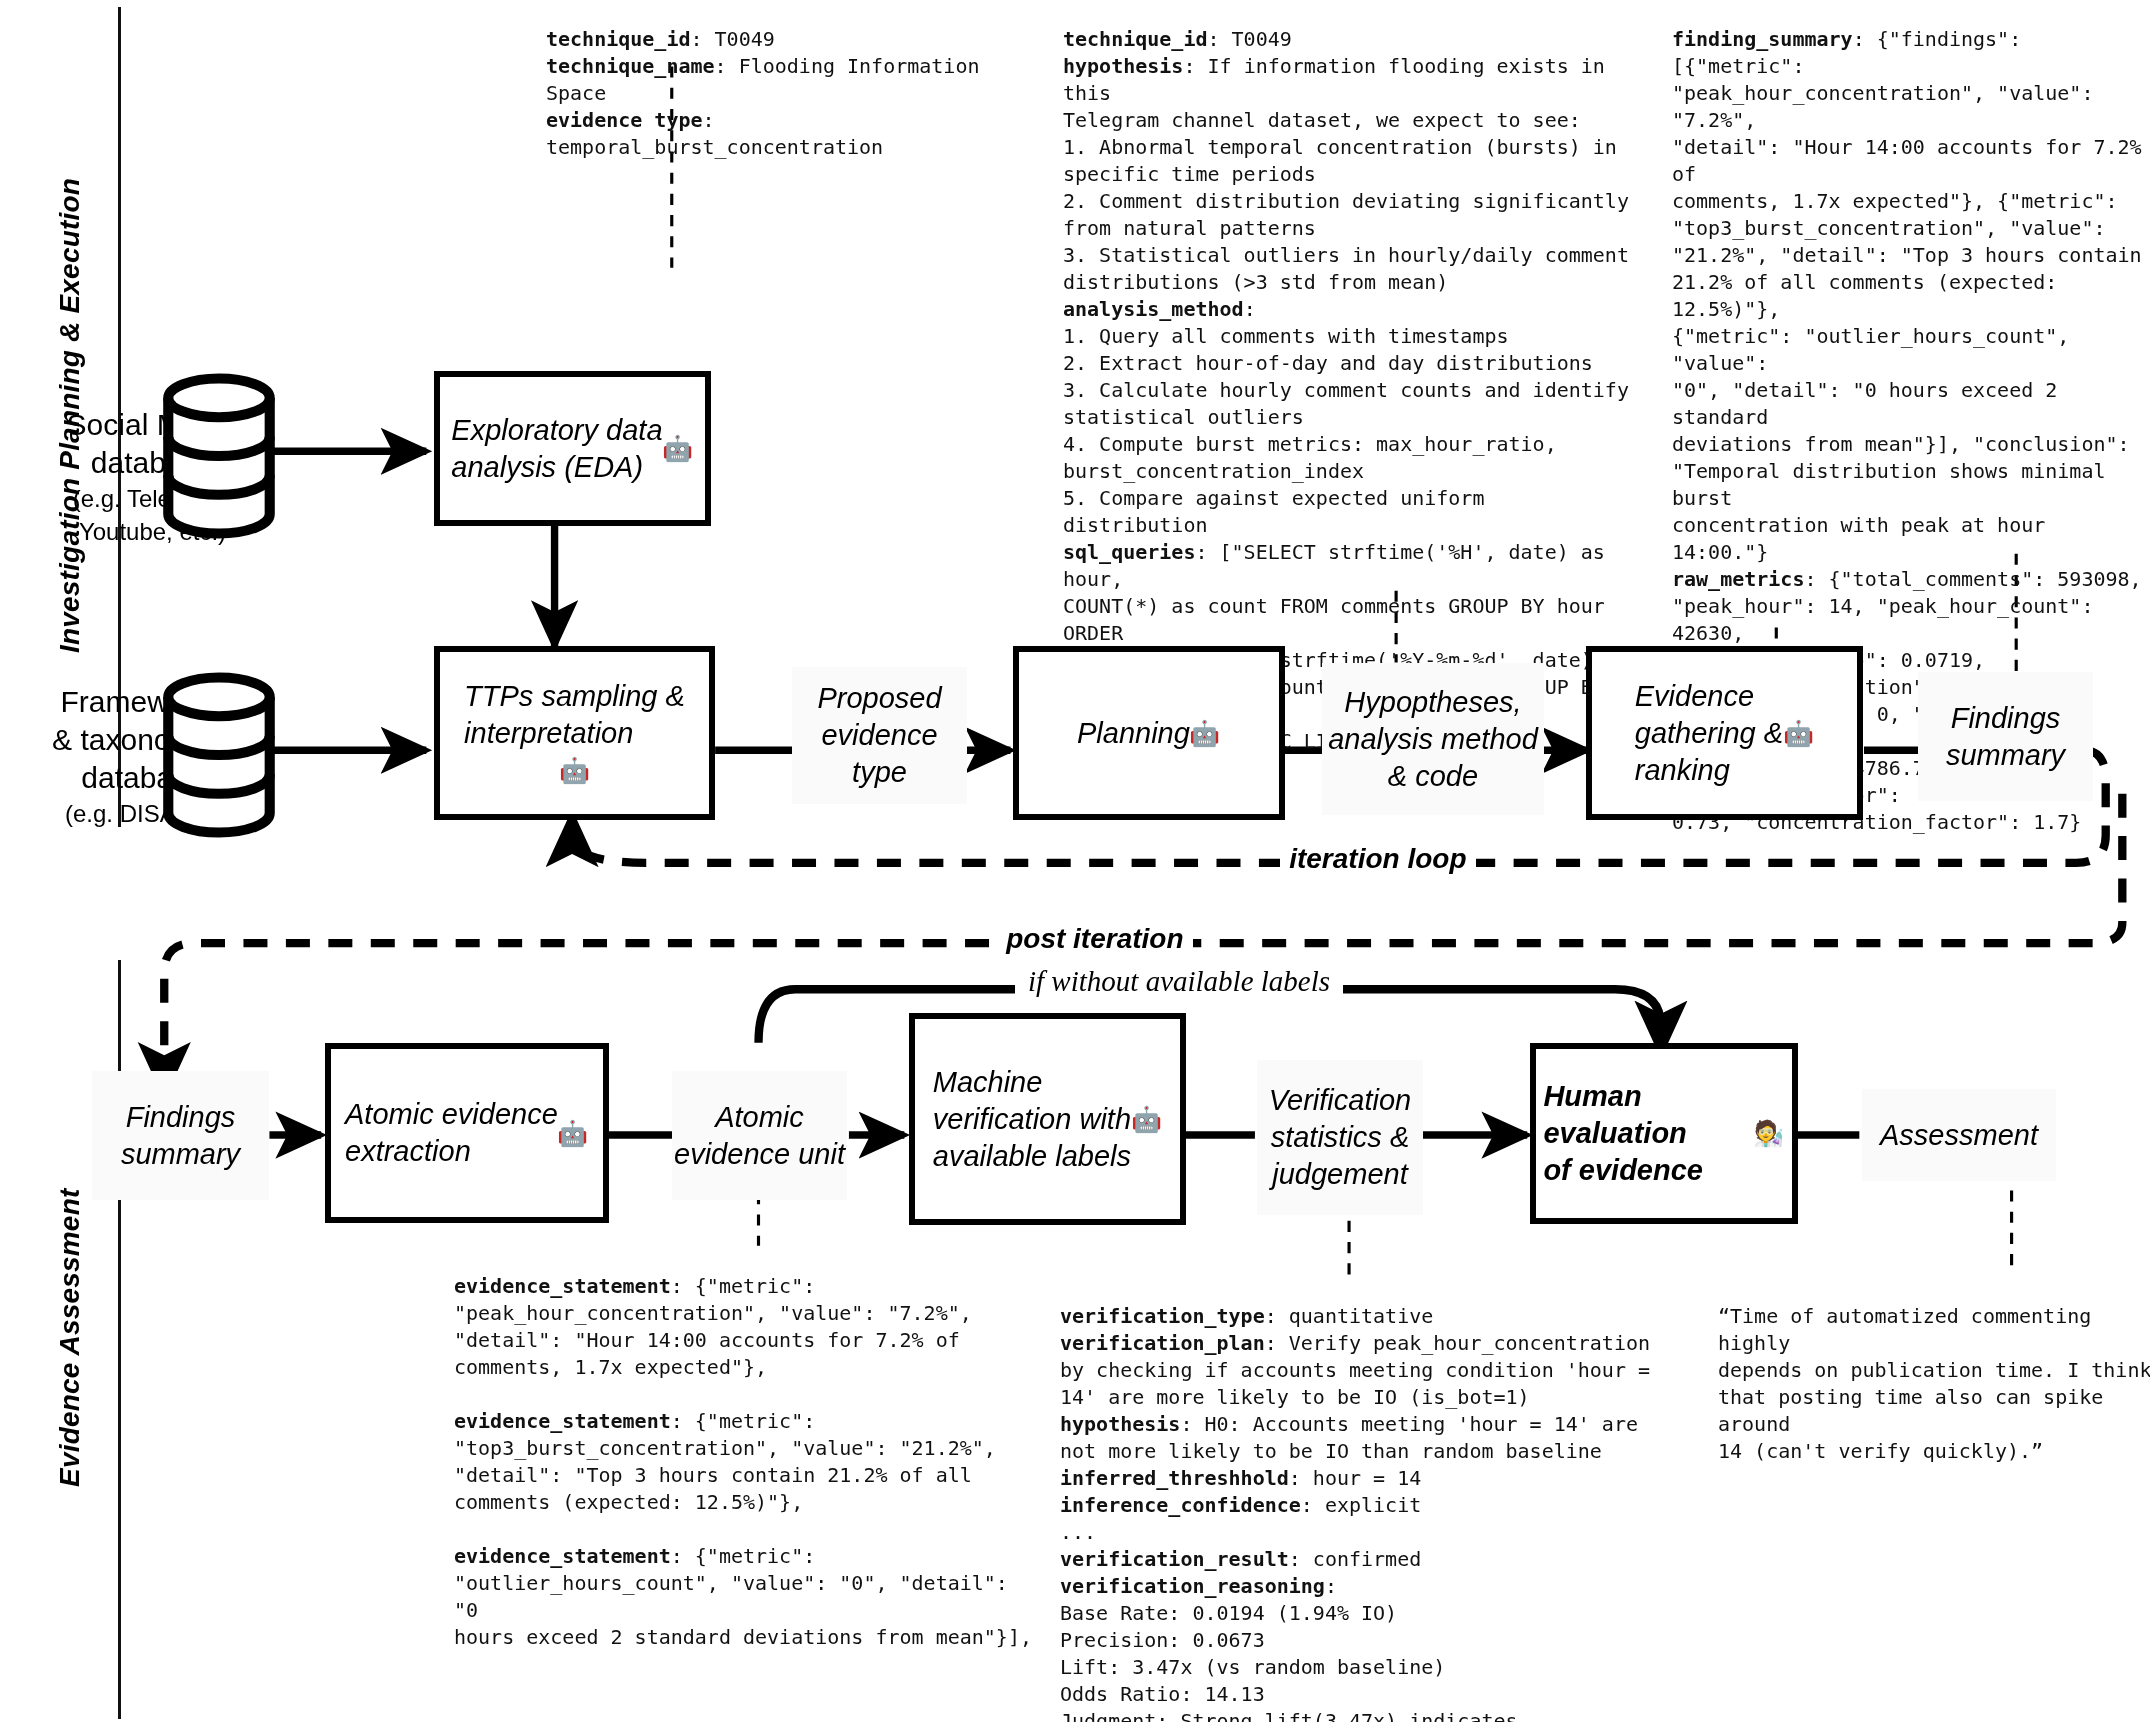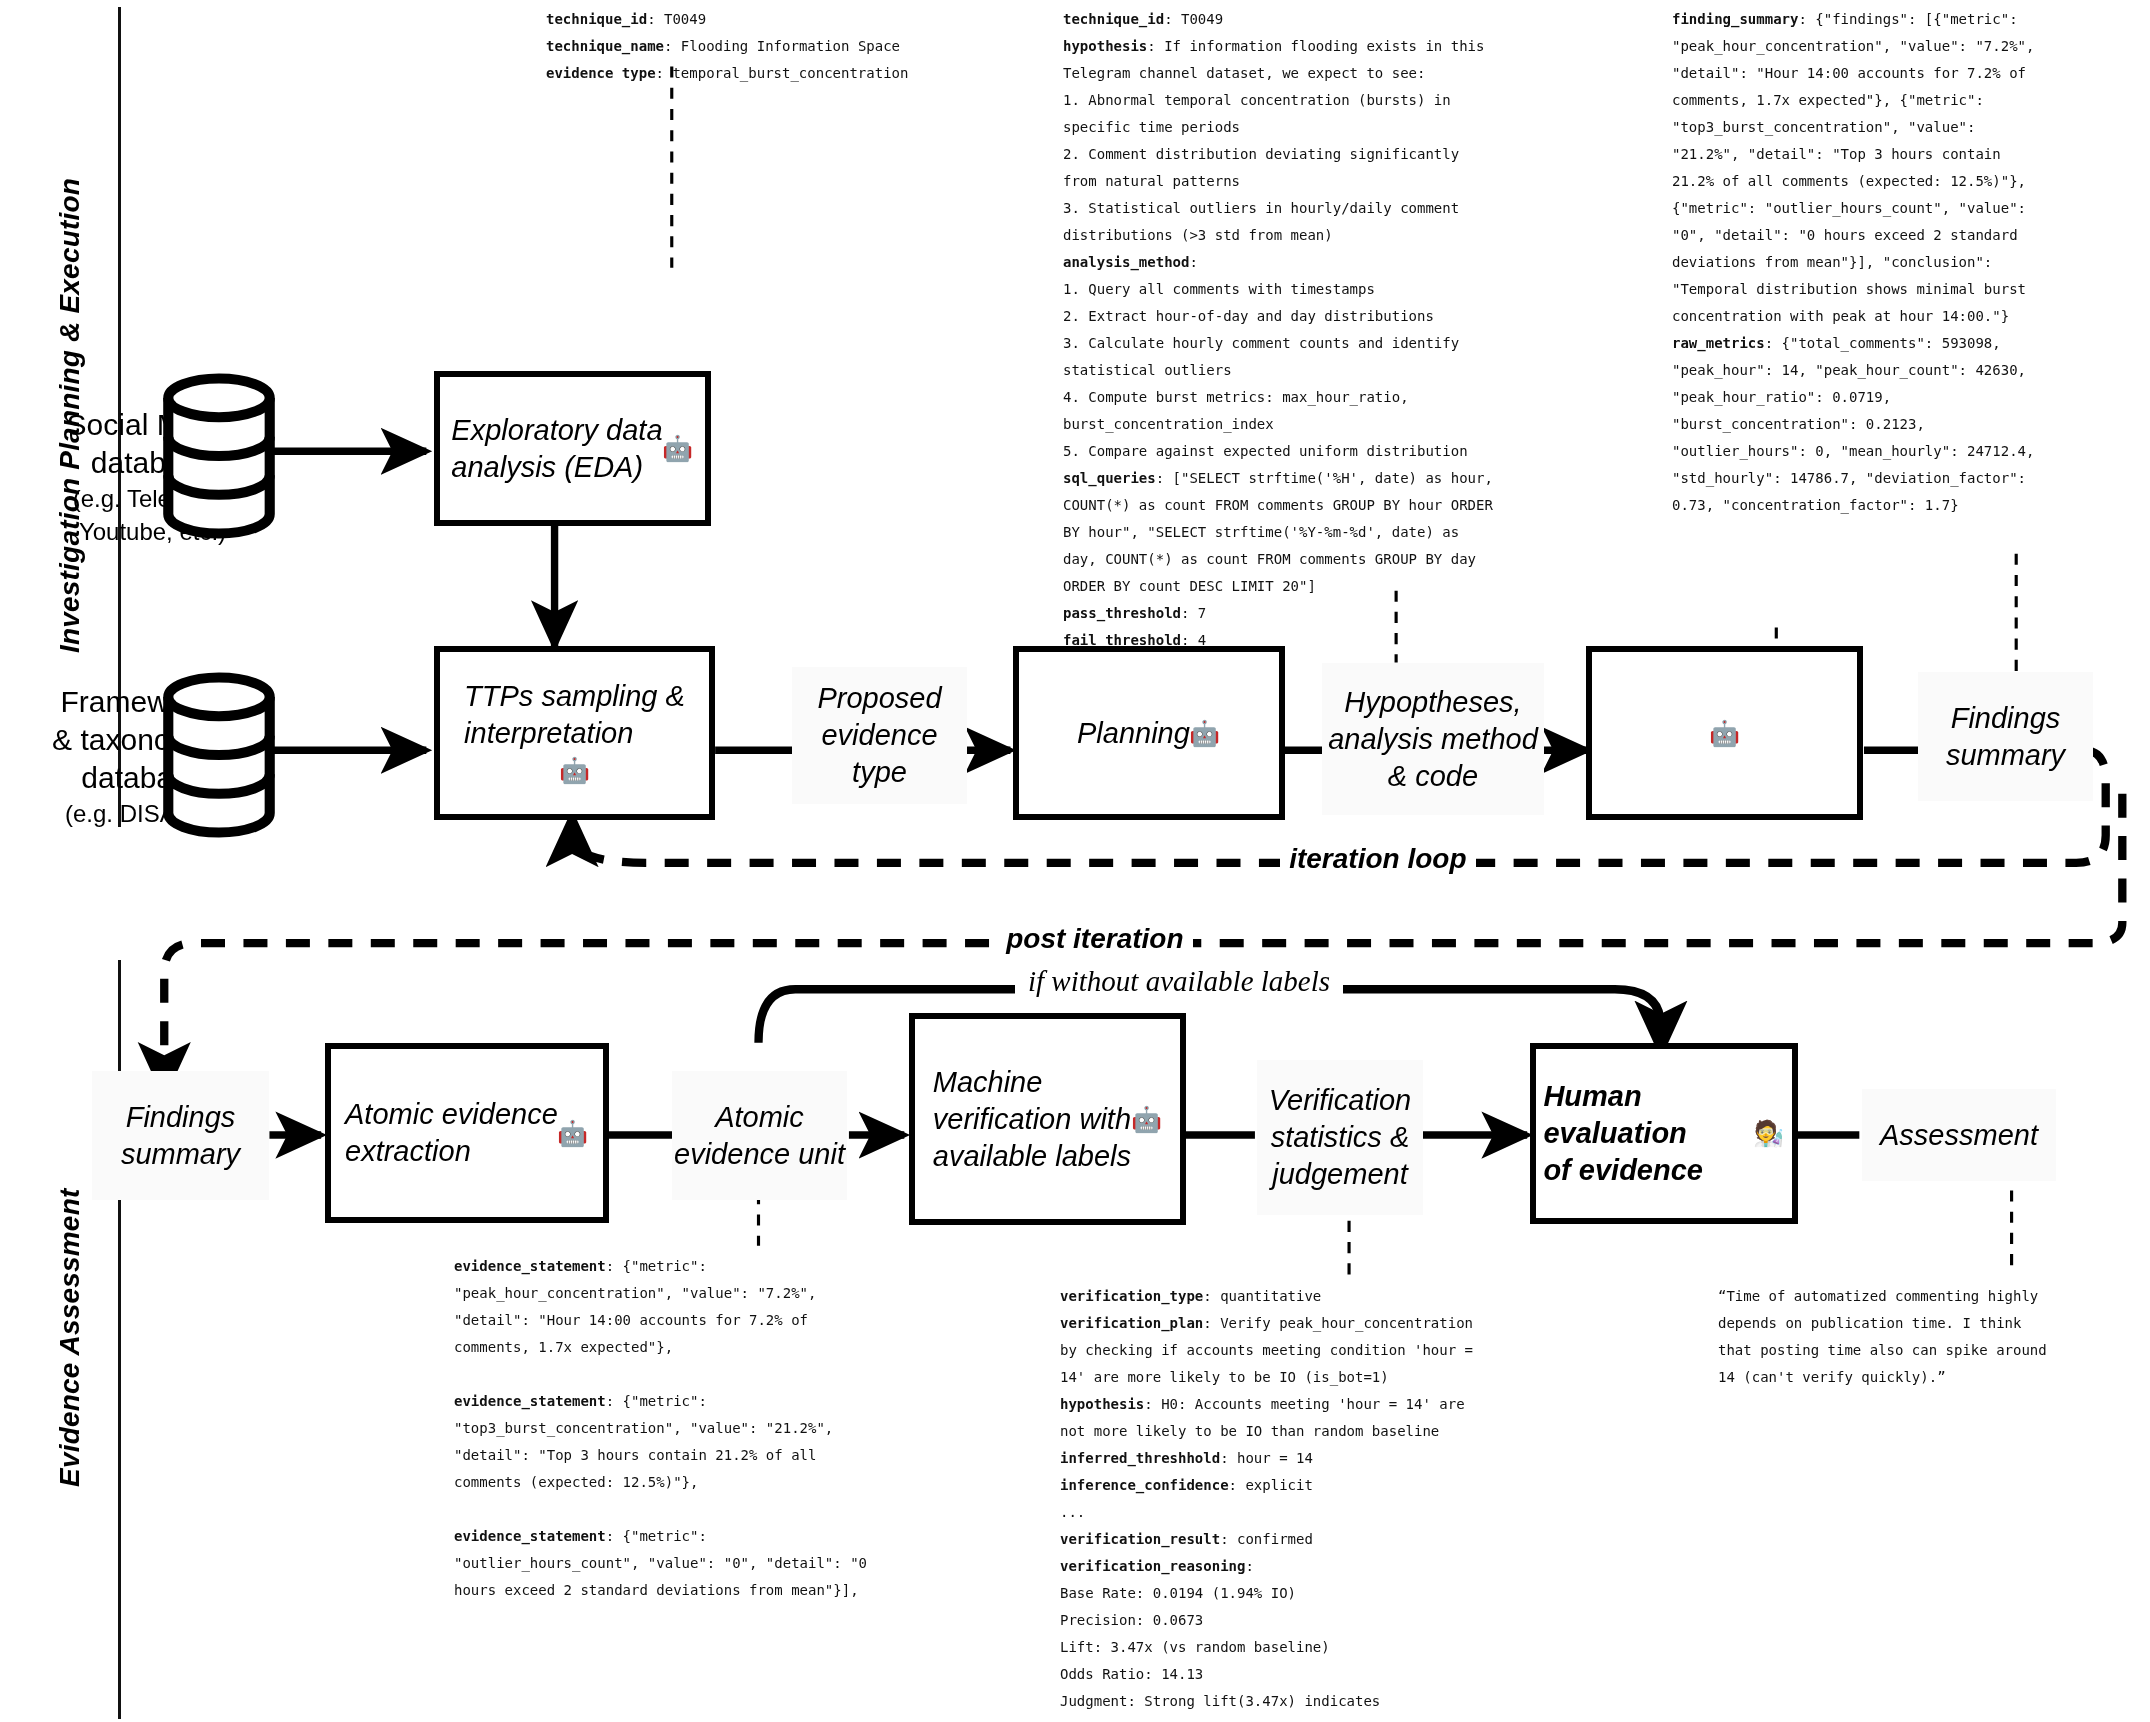--- a/index.html
+++ b/index.html
@@ -2,21 +2,21 @@
 <html style="font-size:14.8px"><head>
 <meta charset="utf-8">
 <style>
   html,body{margin:0;padding:0;background:#fff;}
   body{width:2150px;height:1722px;position:relative;
        font-family:"Liberation Sans", sans-serif;color:#000;overflow:hidden;}
 
   
   .abs{position:absolute;}
   .mono{font-family:"DejaVu Sans Mono","Liberation Mono",monospace;
-        font-size:14px;line-height:27px;white-space:pre-wrap;color:#111;}
+        font-size:20px;line-height:27px;white-space:pre-wrap;color:#111;margin-top:20px;}
   .mono b{font-weight:bold;}
 
   .lane-label{position:absolute;font-style:italic;font-weight:bold;
               font-size:28px;letter-spacing:0.2px;
               writing-mode:vertical-rl;transform:rotate(180deg);
               text-align:center;white-space:nowrap;}
   .lane-rule{position:absolute;width:2.8px;background:#111;}
 
   
   .pbox{position:absolute;border:6.5px solid #000;background:#fff;
@@ -224,20 +224,23 @@
   <span class="emoji">🤖</span>
 </div>
 
 <div class="dbox" style="left:1322px;top:663px;width:222px;height:152px;">
   <span style="white-space:pre-line;">Hypoptheses,
 analysis method
 &amp; code</span>
 </div>
 
 <div class="pbox" style="left:1586px;top:646px;width:277px;height:174px;">
+  <span style="white-space:pre-line;">Evidence
+gathering &amp;
+ranking </span>
   <span class="emoji">🤖</span>
 </div>
 
 <div class="dbox" style="left:1918px;top:672px;width:175px;height:129px;">
   <span style="white-space:pre-line;">Findings
 summary</span>
 </div>
 
 <div class="loop-text" style="left:1280px;top:843px;">iteration loop</div>
 

